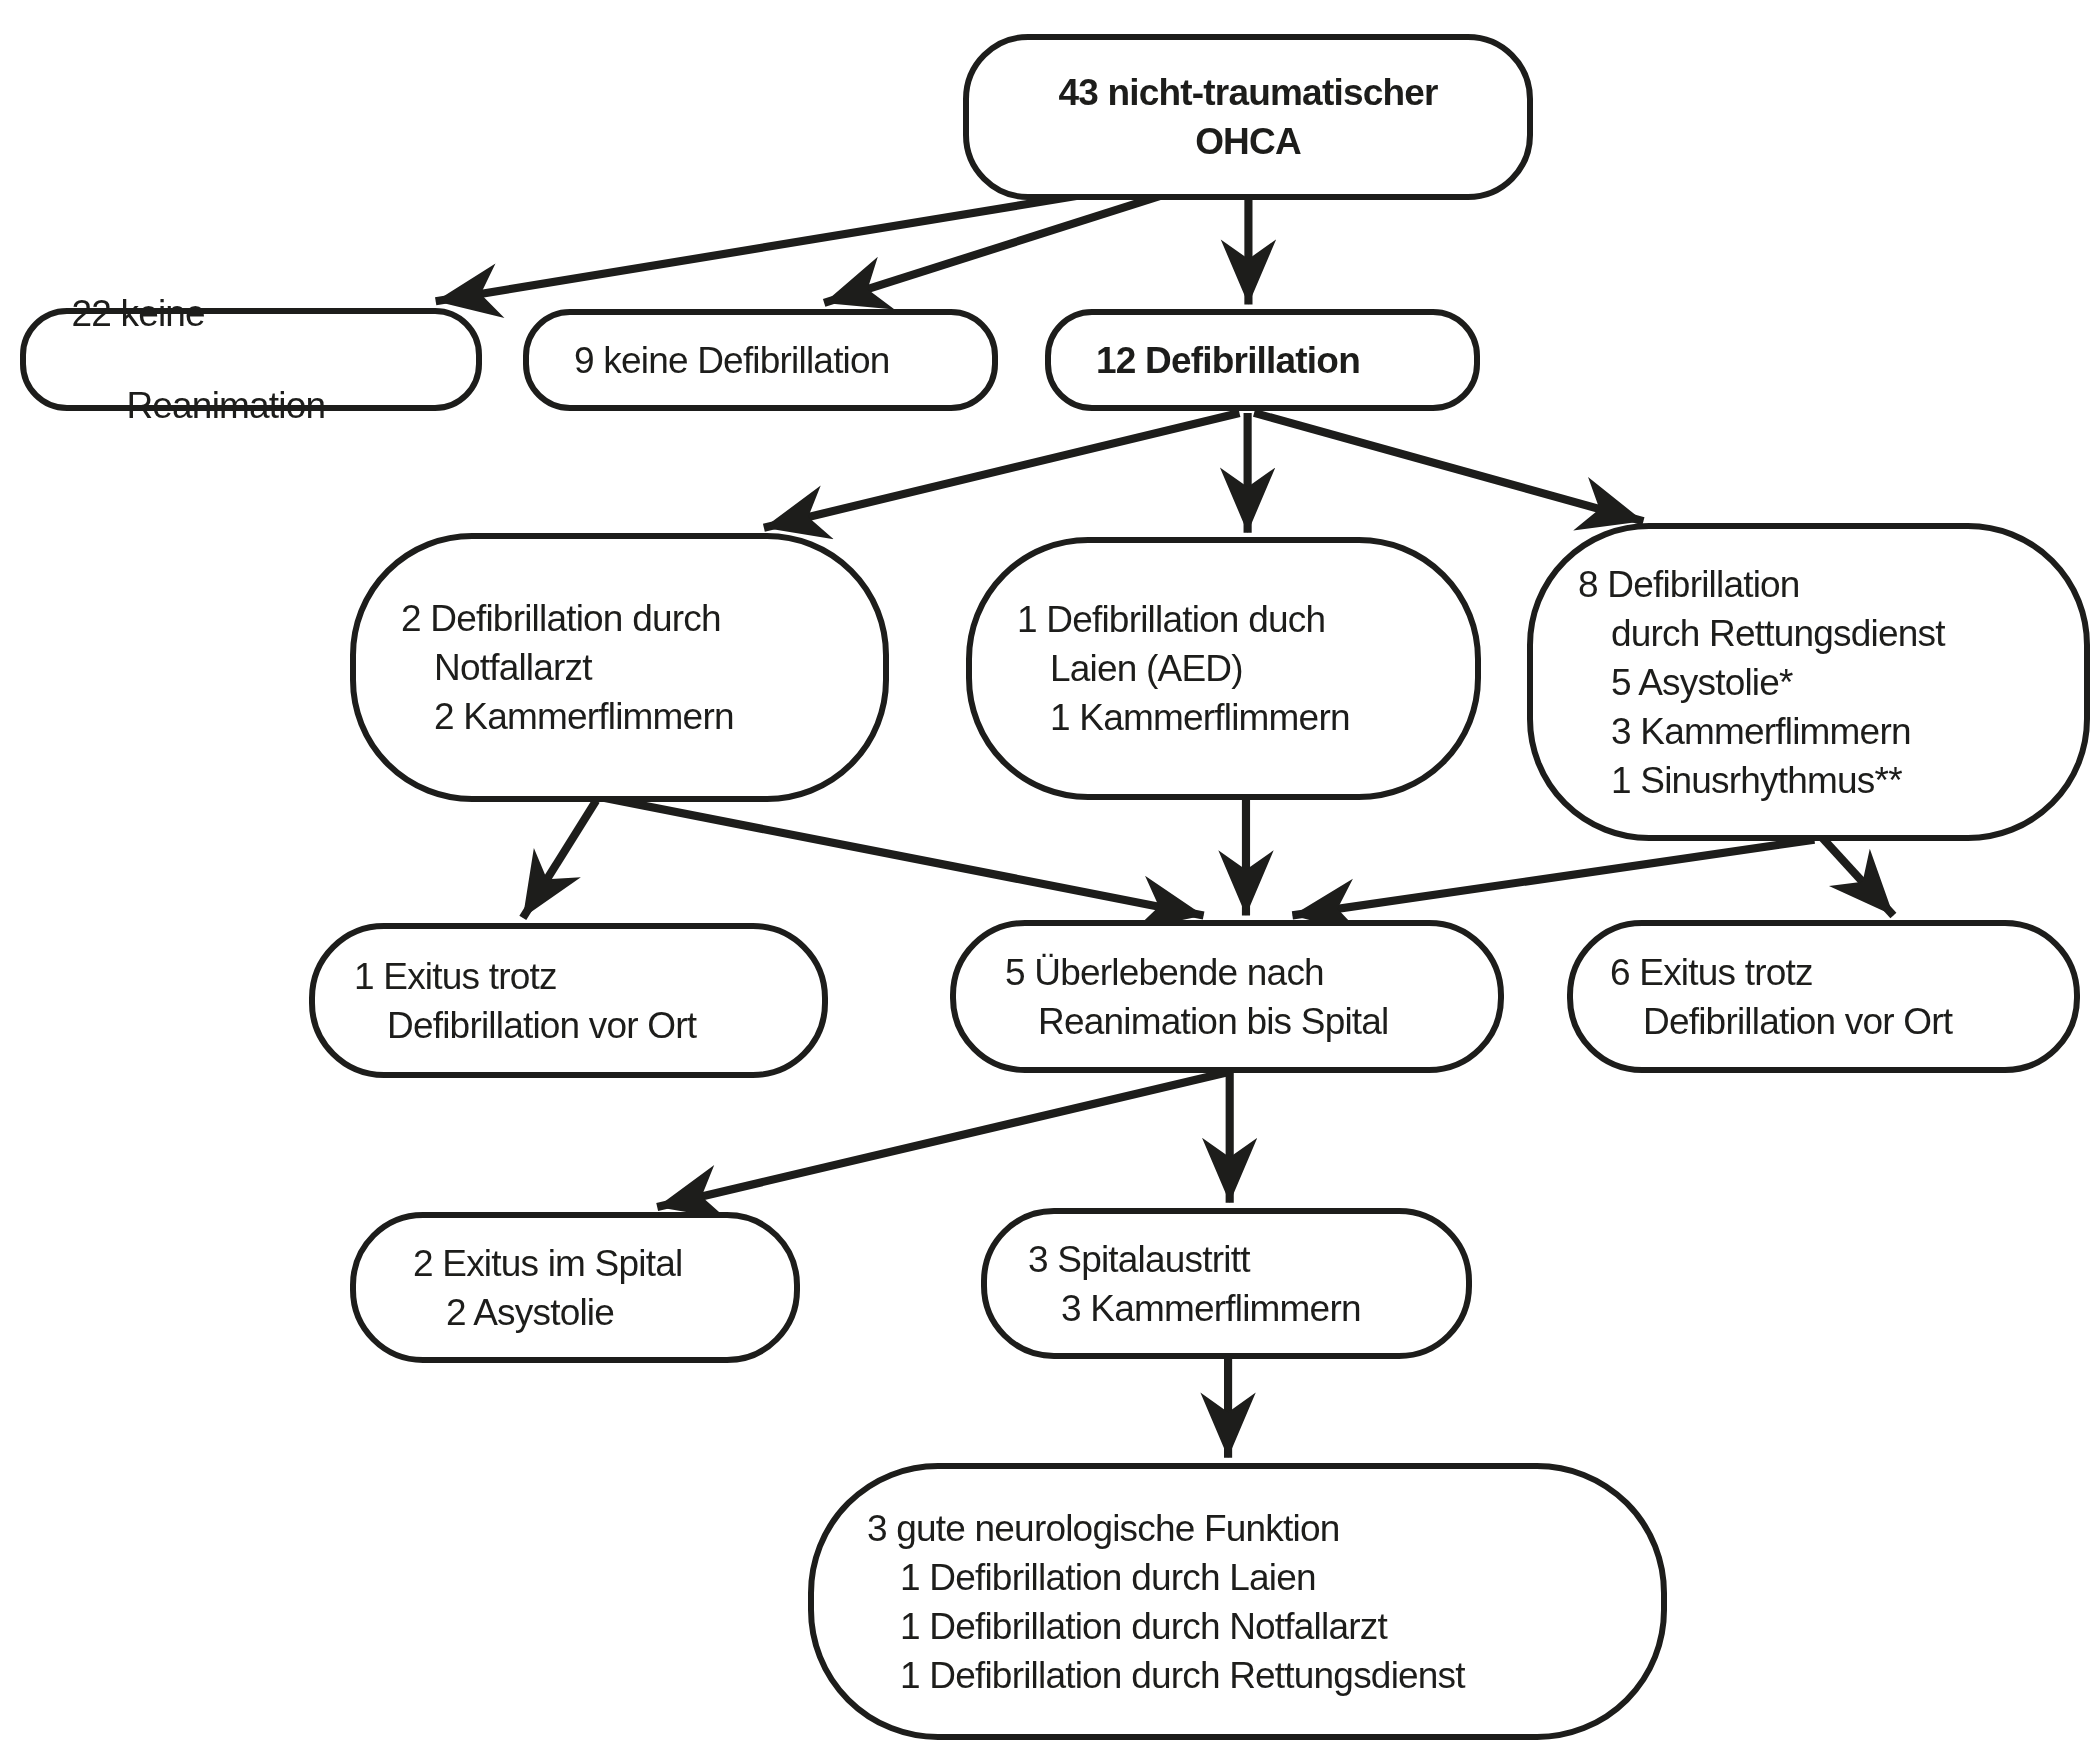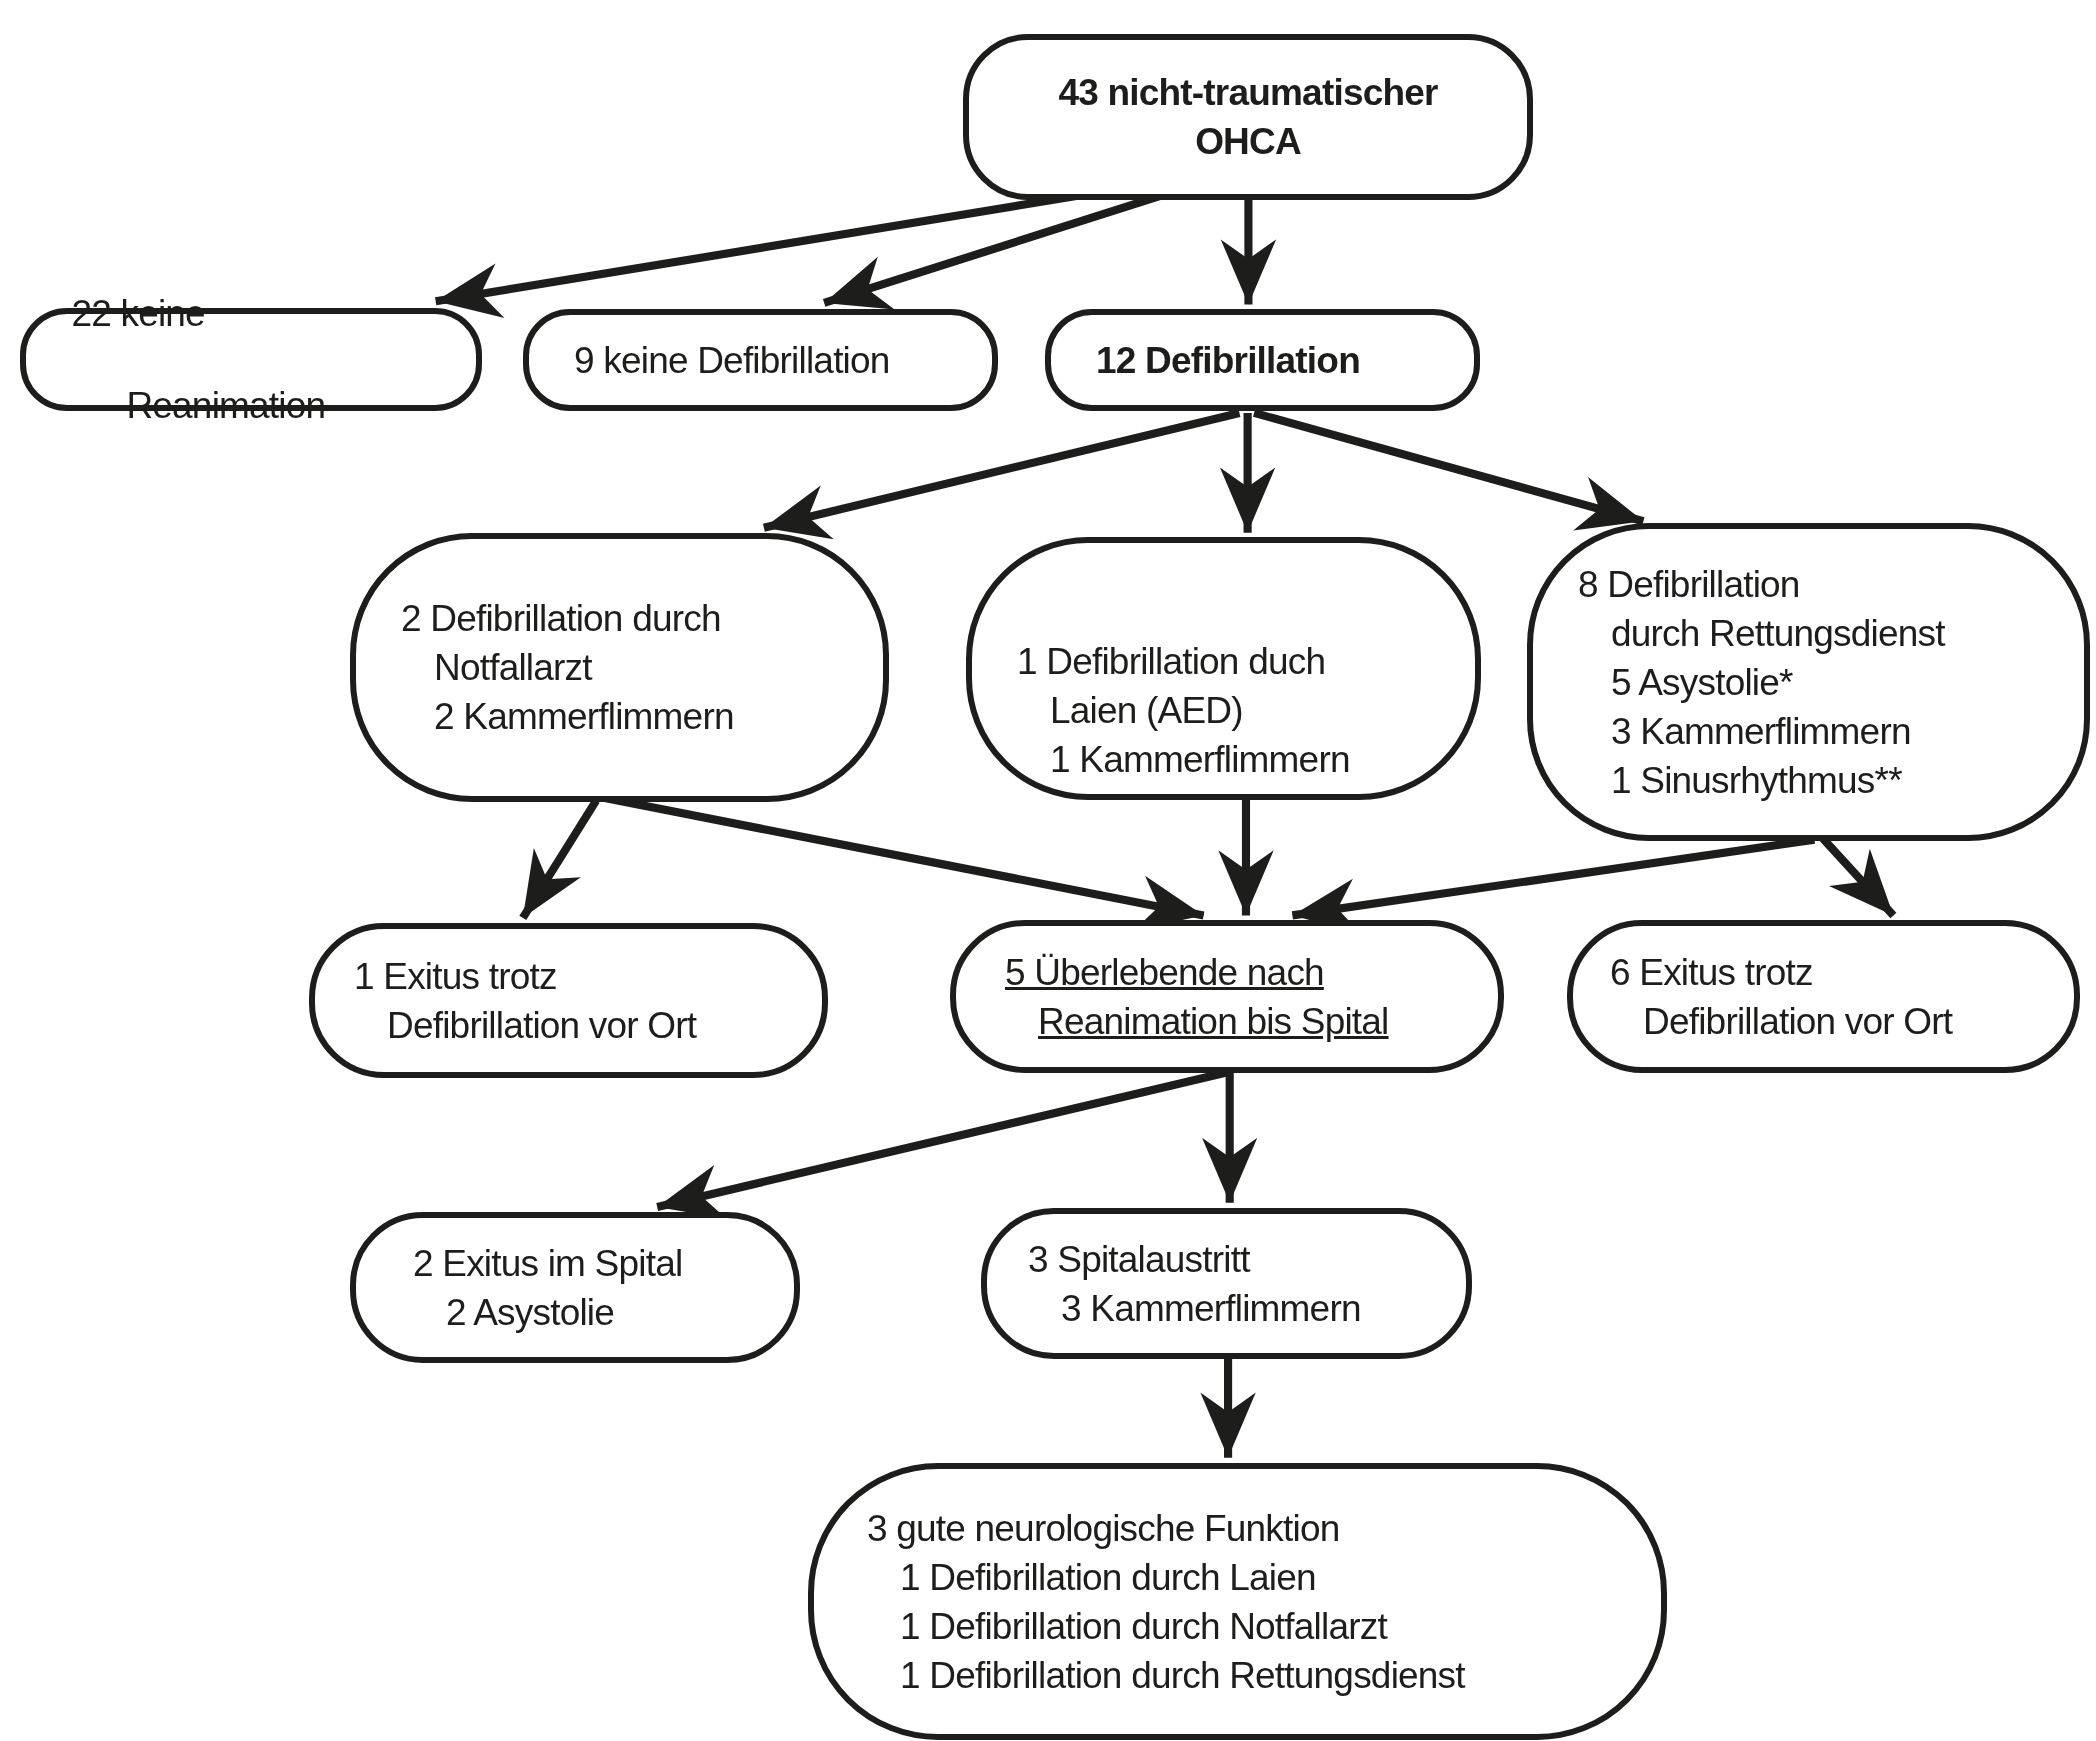--- a/index.html
+++ b/index.html
@@ -76,40 +76,40 @@
   <div class="box bold" style="left:1045px;top:309px;width:435px;height:102px;border-radius:47px;">
     <div class="ln">12 Defibrillation</div>
   </div>
 
   <div class="box" style="left:350px;top:533px;width:539px;height:269px;border-radius:122px;">
     <div class="ln">2 Defibrillation durch</div>
     <div class="ln ind">Notfallarzt</div>
     <div class="ln ind">2 Kammerflimmern</div>
   </div>
 
-  <div class="box" style="left:966px;top:537px;width:515px;height:263px;border-radius:122px;justify-content:flex-end;">
+  <div class="box" style="left:966px;top:537px;width:515px;height:263px;border-radius:122px;">
     <div class="ln">1 Defibrillation duch</div>
     <div class="ln ind">Laien (AED)</div>
     <div class="ln ind">1 Kammerflimmern</div>
   </div>
 
   <div class="box" style="left:1527px;top:523px;width:563px;height:318px;border-radius:122px;">
     <div class="ln">8 Defibrillation</div>
     <div class="ln ind">durch Rettungsdienst</div>
     <div class="ln ind">5 Asystolie*</div>
     <div class="ln ind">3 Kammerflimmern</div>
     <div class="ln ind">1 Sinusrhythmus**</div>
   </div>
 
   <div class="box" style="left:309px;top:923px;width:519px;height:155px;border-radius:75px;padding-left:39px;">
     <div class="ln">1 Exitus trotz</div>
     <div class="ln ind">Defibrillation vor Ort</div>
   </div>
 
-  <div class="box" style="left:950px;top:920px;width:554px;height:153px;border-radius:75px;padding-left:49px;text-decoration:underline;">
+  <div class="box" style="left:950px;top:920px;width:554px;height:153px;border-radius:75px;padding-left:49px;">
     <div class="ln">5 Überlebende nach</div>
     <div class="ln ind">Reanimation bis Spital</div>
   </div>
 
   <div class="box" style="left:1567px;top:920px;width:513px;height:153px;border-radius:75px;padding-left:37px;">
     <div class="ln">6 Exitus trotz</div>
     <div class="ln ind">Defibrillation vor Ort</div>
   </div>
 
   <div class="box" style="left:350px;top:1212px;width:450px;height:151px;border-radius:73px;padding-left:57px;">

